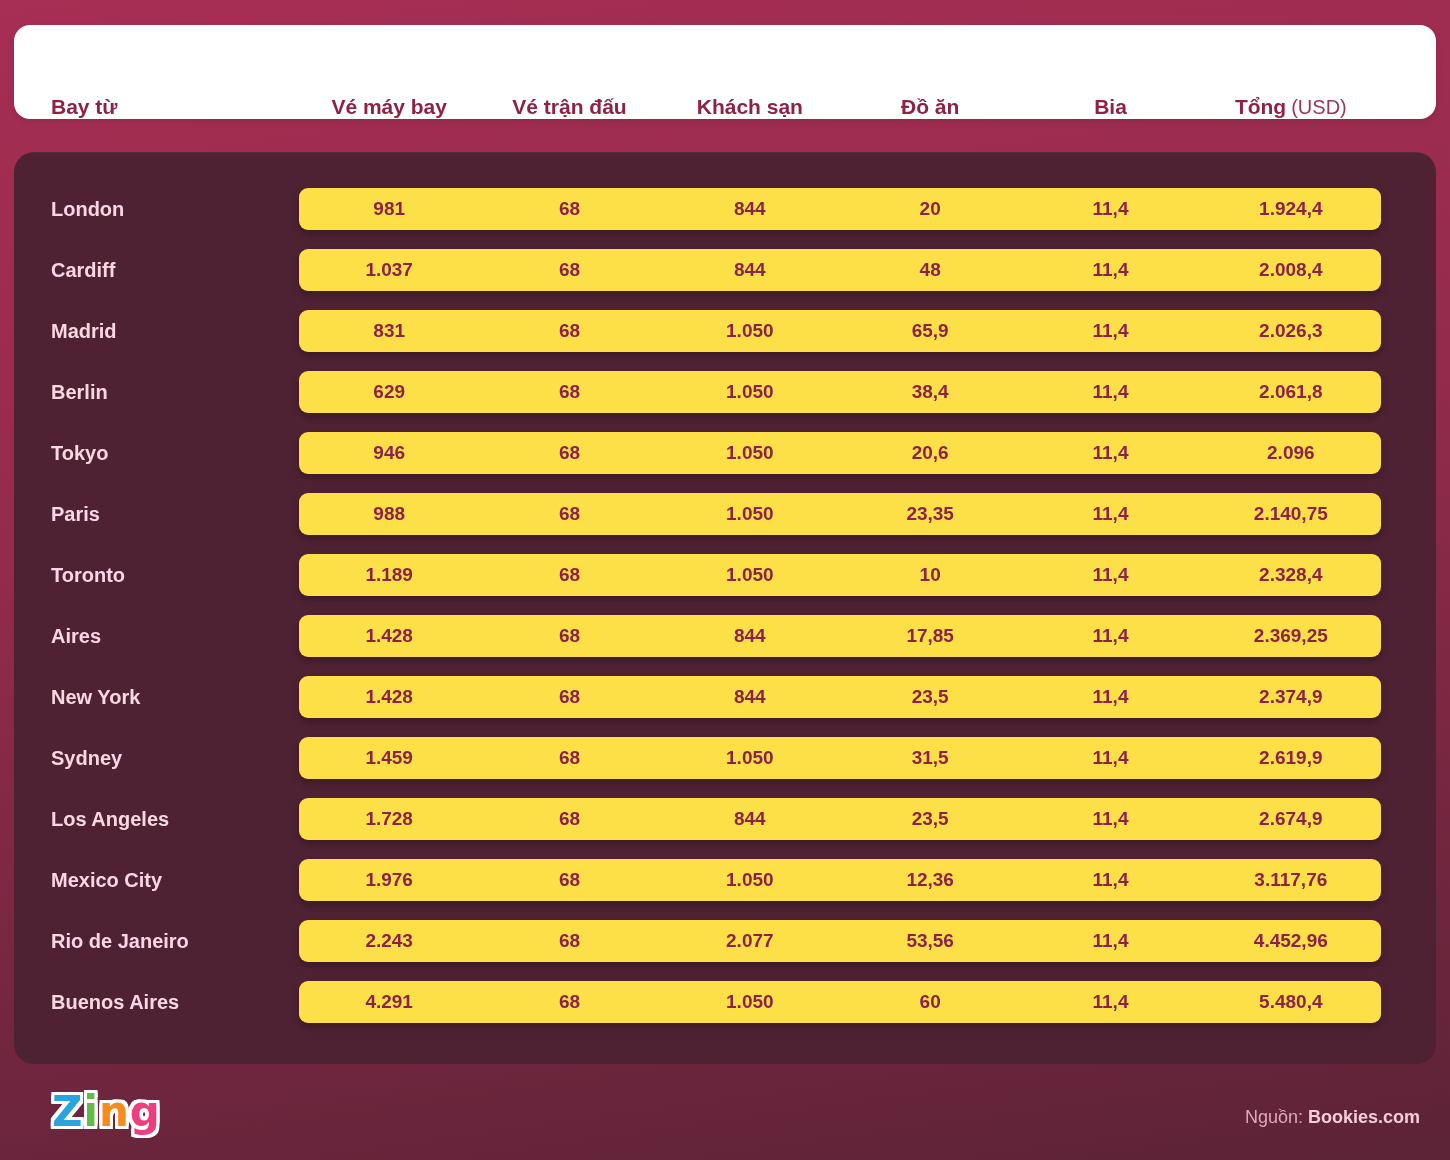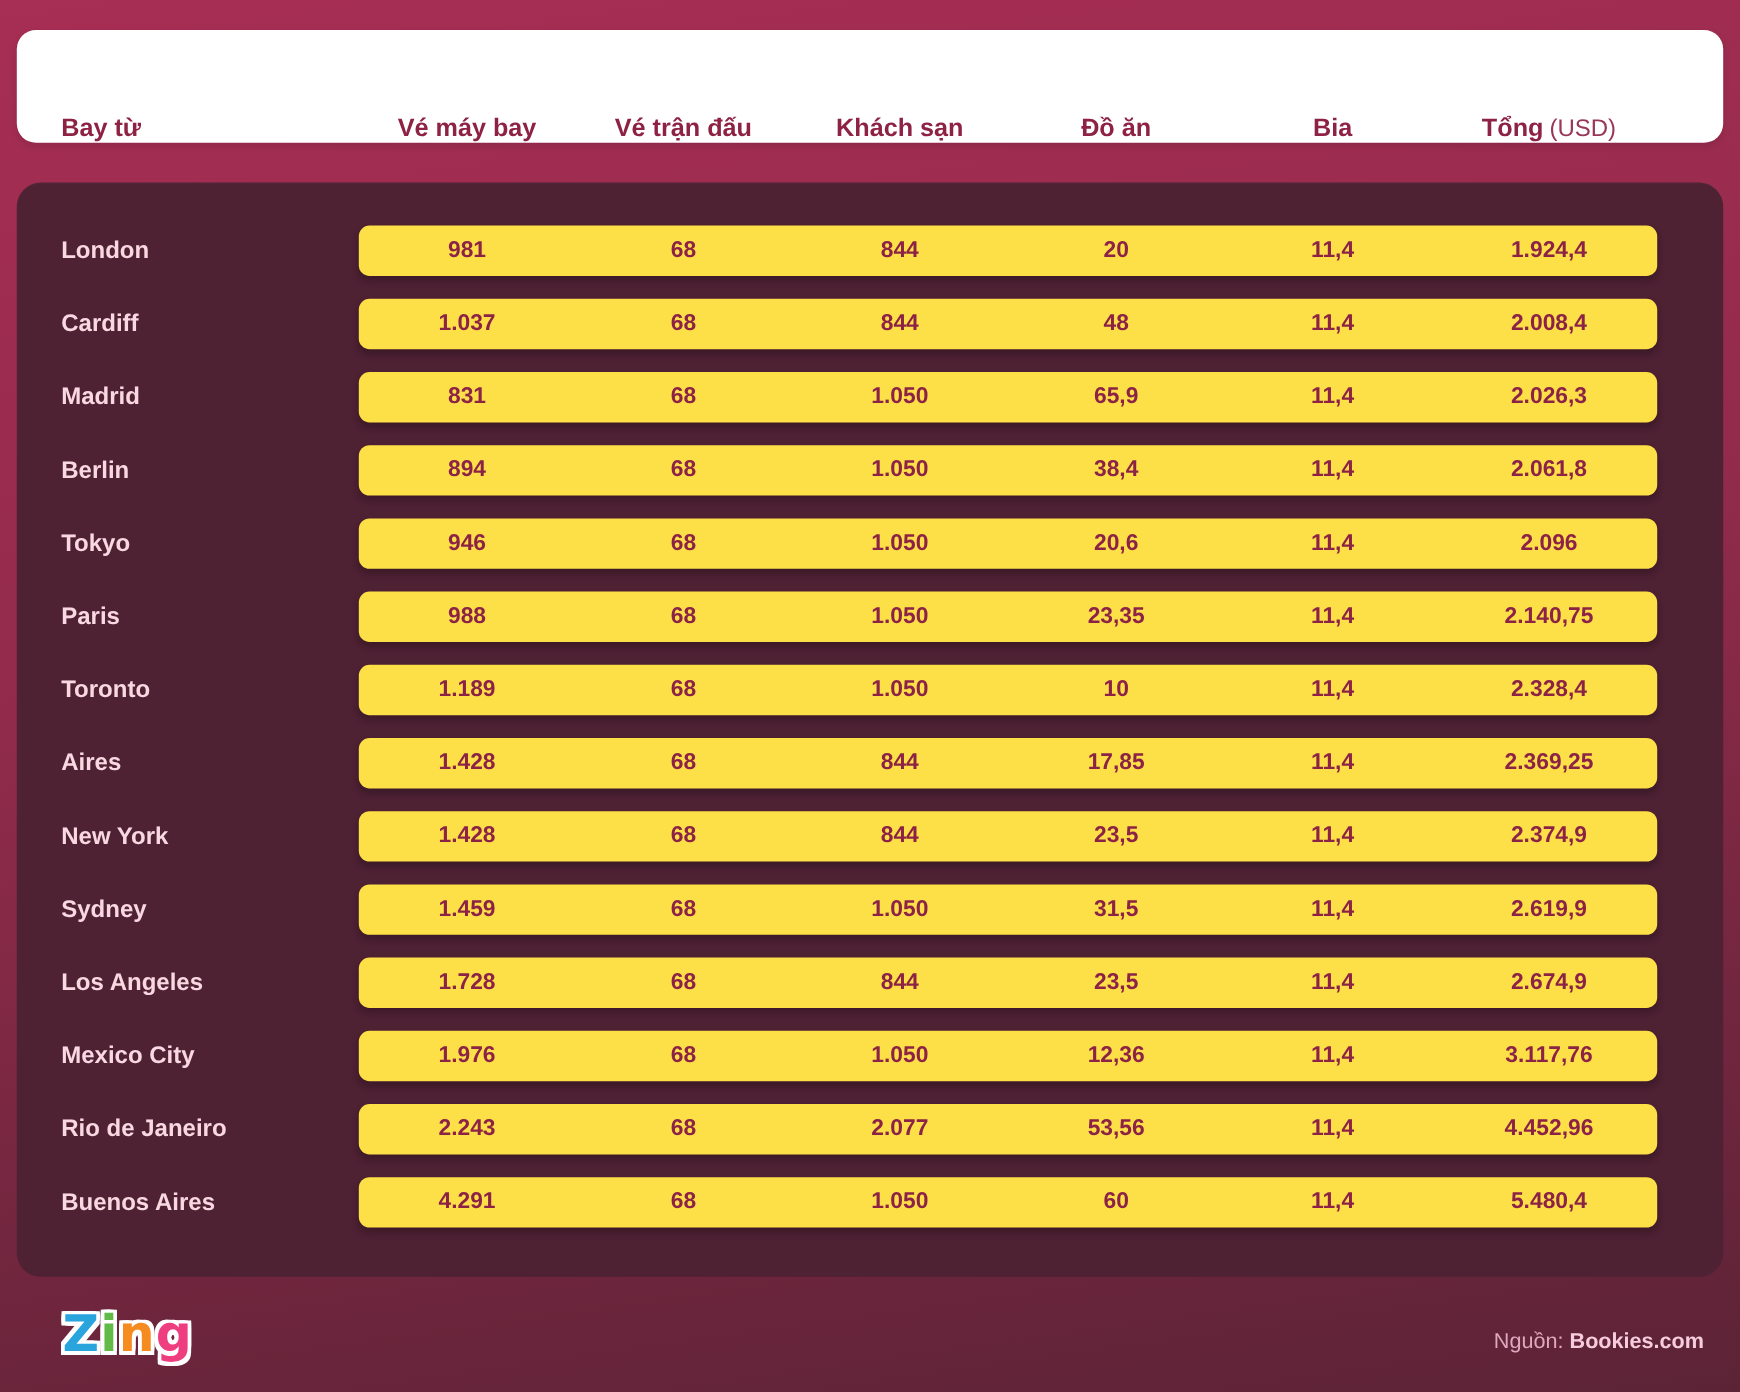--- a/index.html
+++ b/index.html
@@ -94,21 +94,21 @@
         <div class="cell">1.050</div>
         <div class="cell">65,9</div>
         <div class="cell">11,4</div>
         <div class="cell">2.026,3</div>
       </div>
   </div>
 
   <div class="row">
     <div class="city">Berlin</div>
     <div class="pill">
-        <div class="cell">894</div>
+        <div class="cell">629</div>
         <div class="cell">68</div>
         <div class="cell">1.050</div>
         <div class="cell">38,4</div>
         <div class="cell">11,4</div>
         <div class="cell">2.061,8</div>
       </div>
   </div>
 
   <div class="row">
     <div class="city">Tokyo</div>

